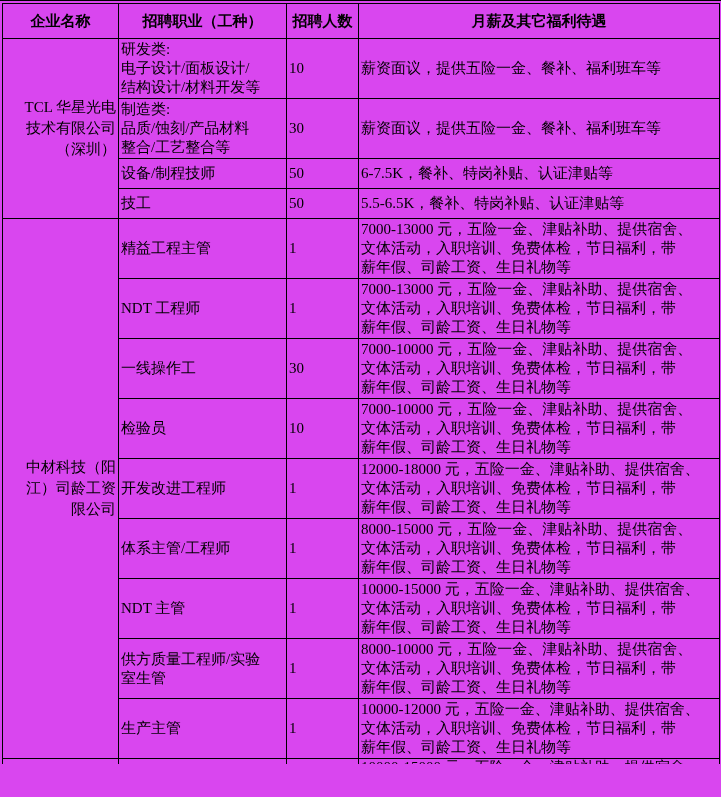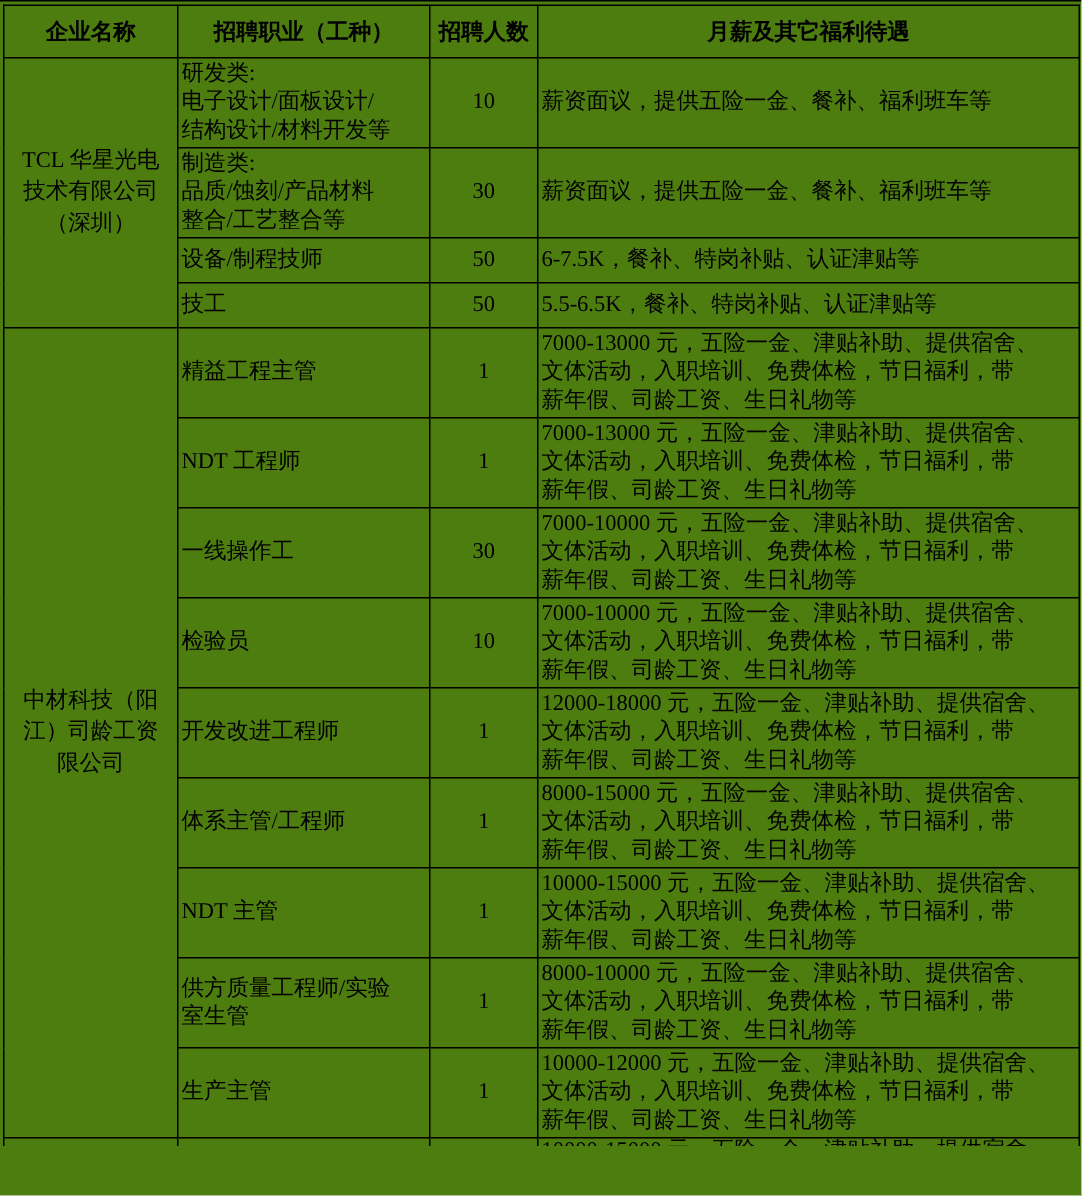--- a/index.html
+++ b/index.html
@@ -6,21 +6,21 @@
   html, body { background: #ffffff; }
   body {
     width: 721px; height: 797px;
     font-family: "Liberation Serif", "DejaVu Serif", serif;
     color: #000;
   }
   .screen {
     position: relative;
     width: 721px; height: 797px;
     overflow: hidden;
-    background: #4d7c0f;
+    background: #d946ef;
   }
   .top-sliver-line {
     position: absolute;
     top: 0; left: 0;
     width: 721px; height: 0;
     border-top: 1px solid #000;
   }
   table.recruit {
     border-collapse: collapse;
     table-layout: fixed;
@@ -41,29 +41,29 @@
     padding: 1px 2px;
   }
   td {
     font-size: 15px;
     line-height: 19px;
     vertical-align: middle;
     height: 30px;
     padding: 1px 2px;
   }
   td.company {
-    text-align: center;
+    text-align: right;
     white-space: pre-line;
     line-height: 21px;
   }
   td.jobtitle {
     text-align: left;
     white-space: pre-line;
   }
-  td.count { text-align: center; }
+  td.count { text-align: left; }
   td.benefits {
     text-align: left;
     white-space: pre-line;
     padding-left: 2px;
     padding-right: 14px;
   }
   tr.partial td {
     height: 5px;
     padding: 0 2px;
     border-bottom: none;

